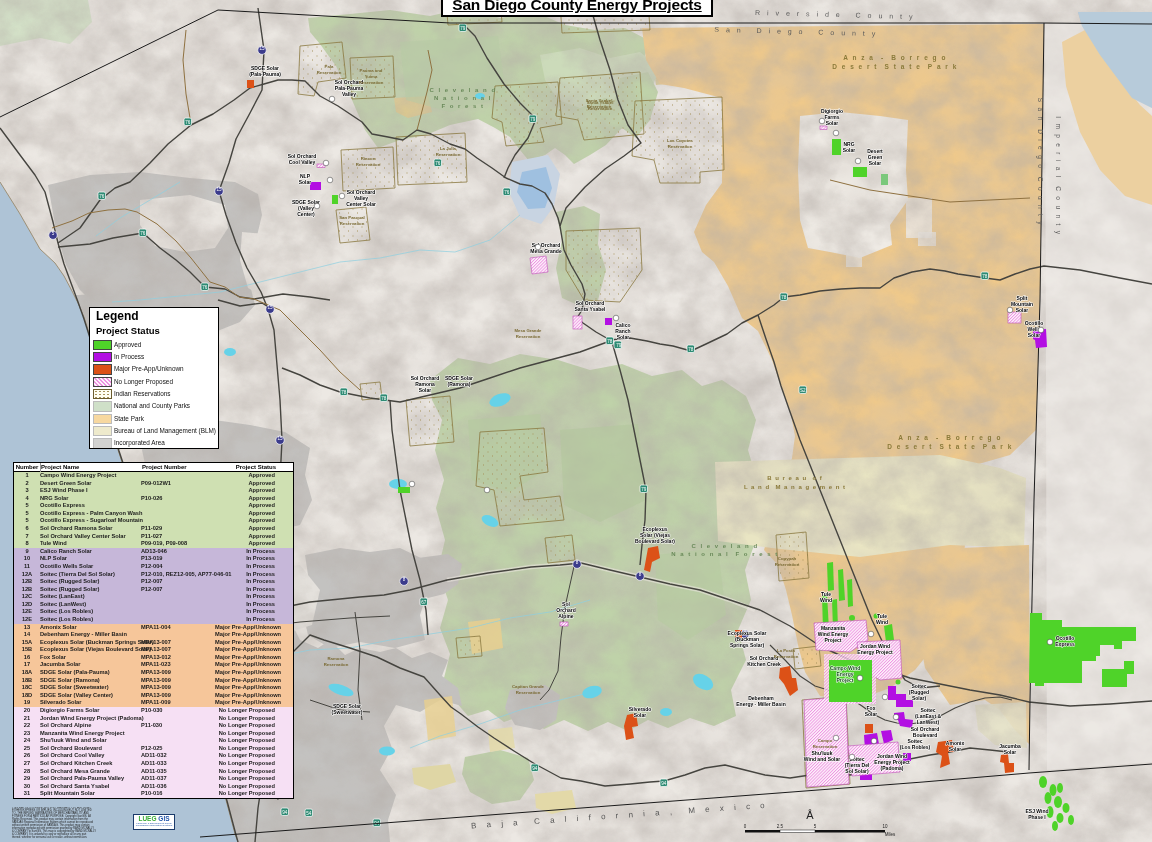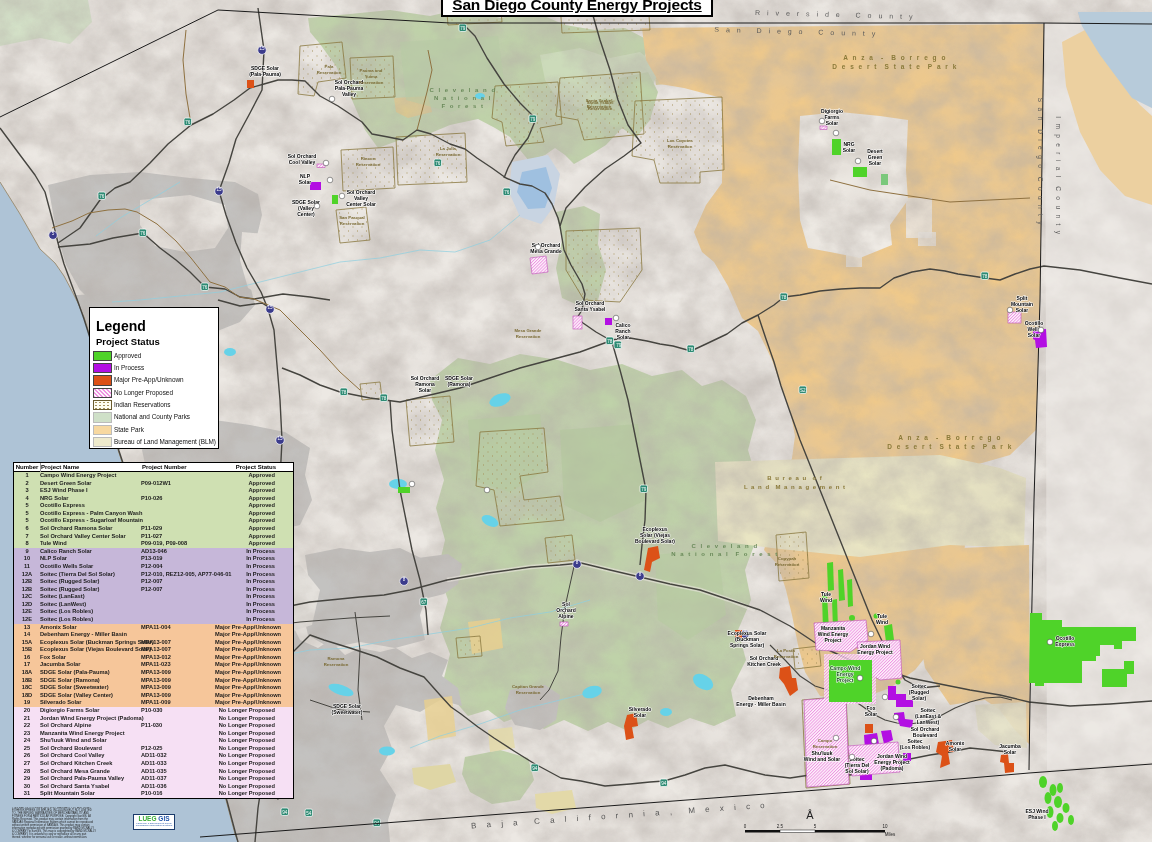--- a/index.html
+++ b/index.html
@@ -1,19 +1,19 @@
 <!DOCTYPE html>
 <html><head><meta charset="utf-8">
 <style>
 html,body{margin:0;padding:0;background:#fff;}
 #wrap{position:relative;width:1152px;height:842px;overflow:hidden;font-family:"Liberation Sans",sans-serif;}
 #map{position:absolute;left:0;top:0;}
 #title{position:absolute;left:441px;top:-8px;width:268px;background:#fff;border:2px solid #000;text-align:center;font-size:15.5px;font-weight:bold;text-decoration:underline;letter-spacing:-0.2px;padding:2px 0 1px 0;color:#000;white-space:nowrap;}
 #legend{position:absolute;left:89px;top:307px;width:128px;height:140px;background:#fff;border:1.5px solid #000;overflow:hidden;}
-#legend .t1{font-size:14px;font-weight:bold;margin:10px 0 2px 6px;}
+#legend .t1{font-size:12px;font-weight:bold;margin:1px 0 2px 6px;}
 #legend .t2{font-size:9.5px;font-weight:bold;margin:0 0 3px 6px;}
 .li{position:relative;height:12.35px;}
 .sw{position:absolute;left:3px;top:0.5px;width:17px;height:8.5px;border:1px solid #444;}
 .lt{position:absolute;left:24px;top:1.5px;font-size:6.4px;color:#111;white-space:nowrap;}
 #ptable{position:absolute;left:13px;top:462px;width:279px;background:#fff;border:1.5px solid #000;font-size:5.7px;white-space:nowrap;}
 .hr{height:8px;line-height:8.5px;font-weight:bold;border-bottom:1.5px solid #000;font-size:6px;}
 .pr{height:7.58px;line-height:7.7px;font-weight:bold;color:#1a1a1a;}
 .c1{display:inline-block;width:26px;text-align:center;vertical-align:top;}
 .c2{display:inline-block;width:101px;vertical-align:top;}
 .c3{display:inline-block;width:74px;vertical-align:top;}

